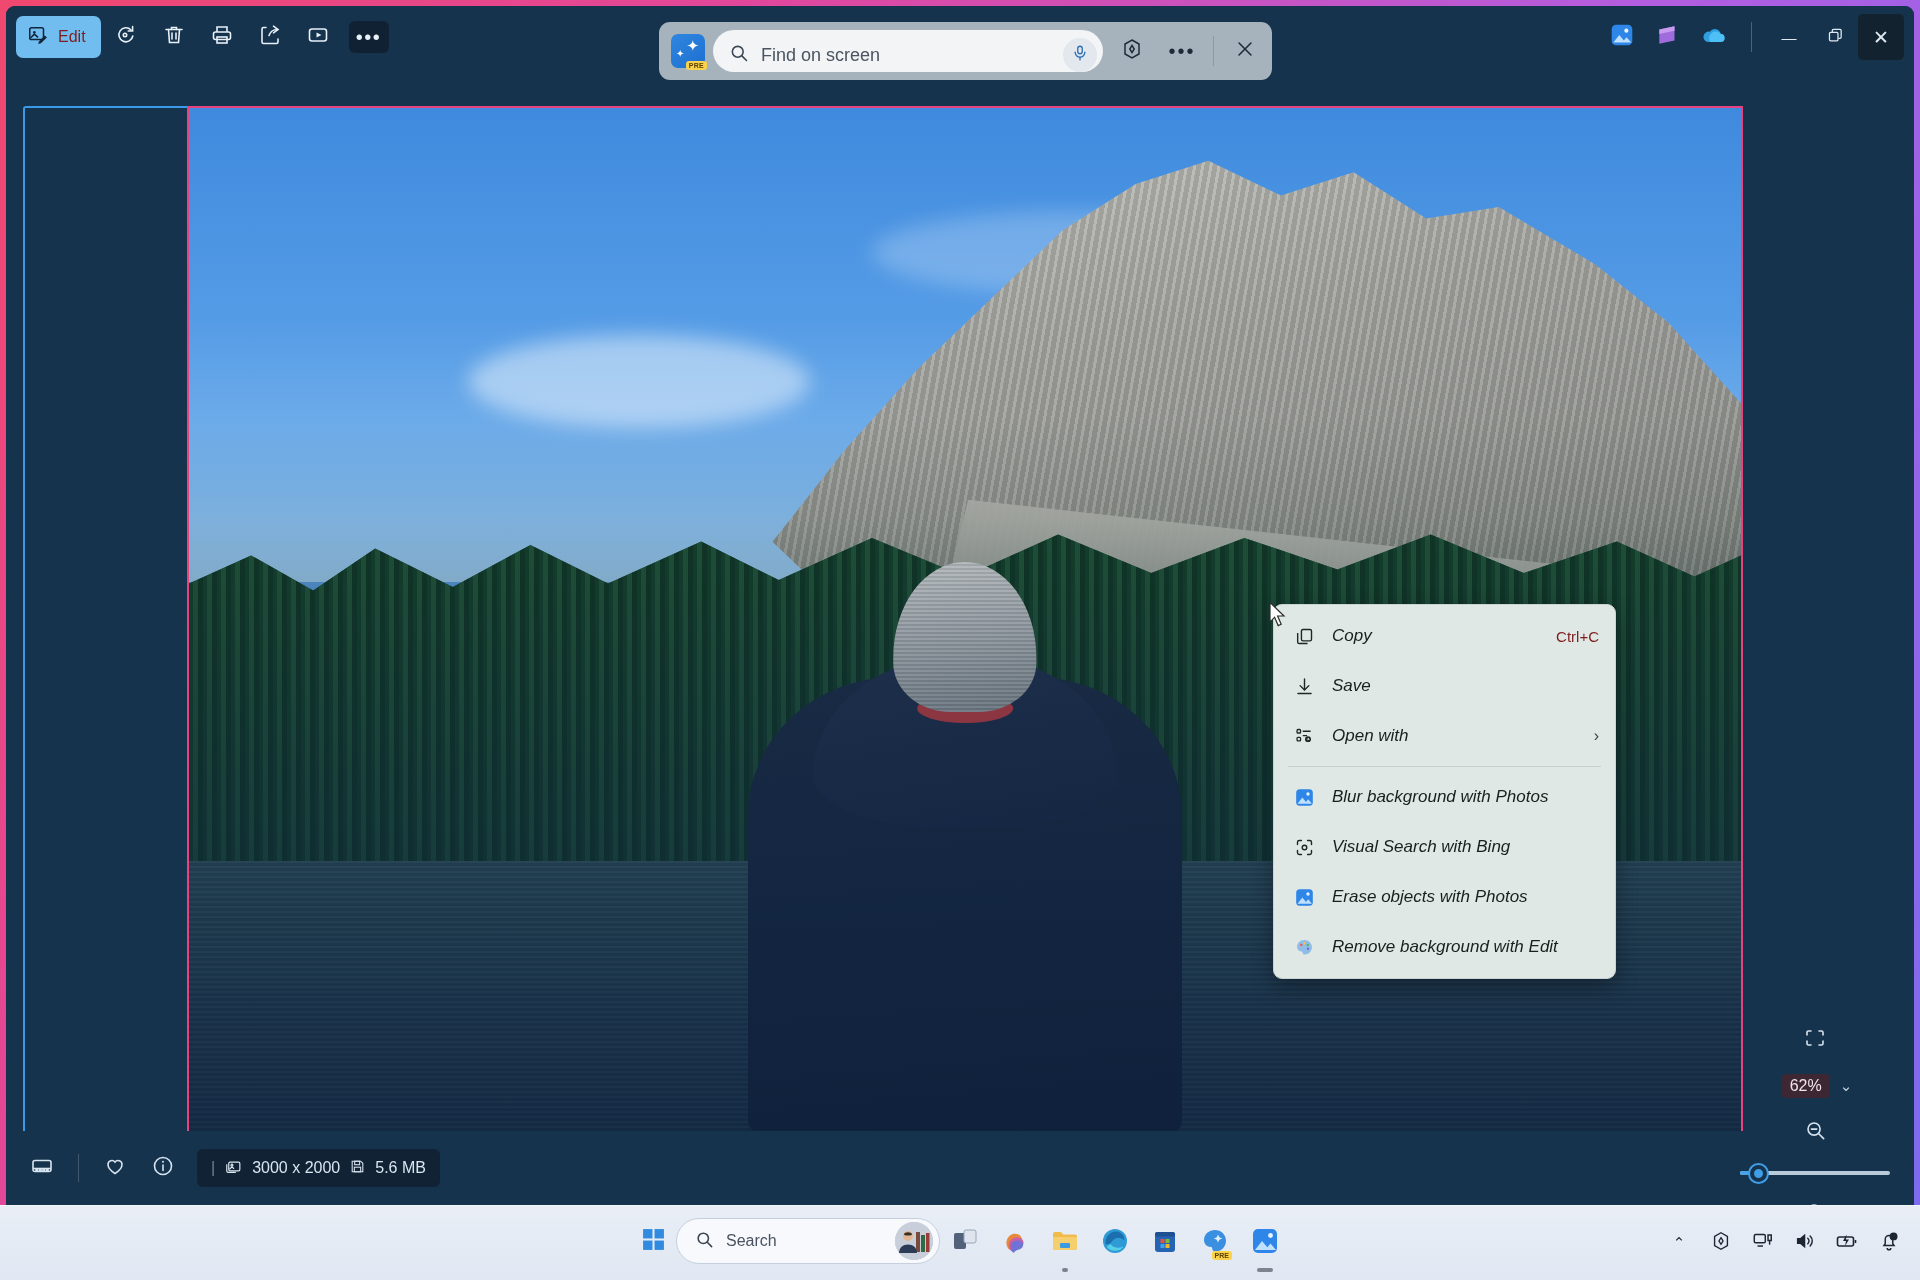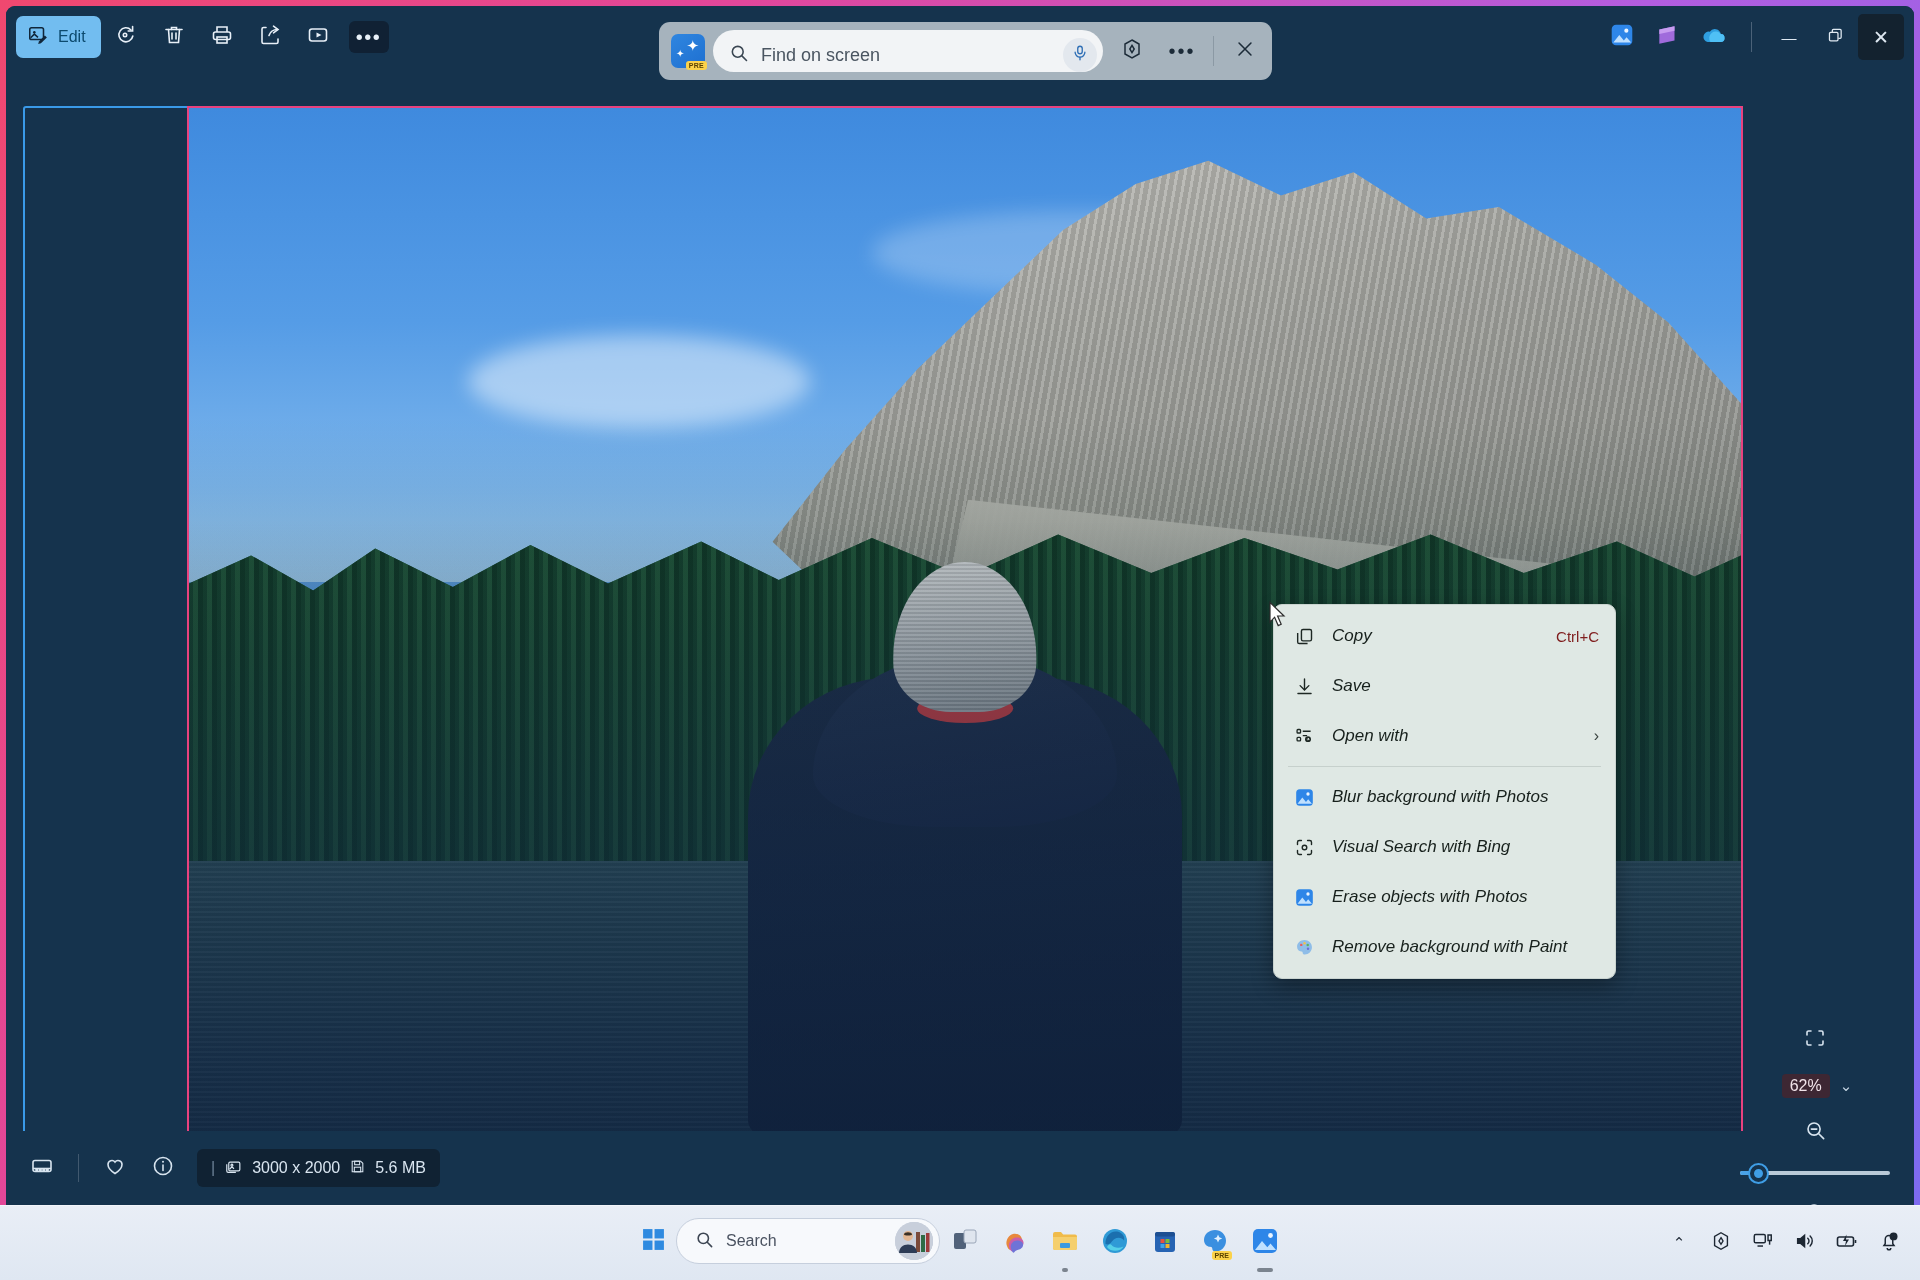--- a/index.html
+++ b/index.html
@@ -31,21 +31,21 @@
     display: flex; align-items: center;
   }
   #toolbar-left { display: flex; align-items: center; gap: 2px; padding-left: 10px; }
   .tb-btn {
     width: 46px; height: 42px; border-radius: 6px;
     display: flex; align-items: center; justify-content: center;
     color: #e8f0f8; cursor: pointer;
   }
   #edit-button {
     display: flex; align-items: center; gap: 9px;
-    background: #72bdf0; color: #0c4a6e;
+    background: #72bdf0; color: #7f1d1d;
     height: 42px; padding: 0 15px 0 11px;
     border-radius: 7px; font-size: 16px; font-weight: 400;
     cursor: pointer;
   }
   .tb-more {
     width: 40px; height: 32px; border-radius: 6px; background: #102134;
     display: flex; align-items: center; justify-content: center;
     color: #e8f0f8; font-size: 20px; letter-spacing: 1.5px; cursor: pointer;
     margin-left: 6px;
   }
@@ -624,21 +624,21 @@
         <div class="menu-item">
           <span class="menu-icon">
             <svg width="21" height="21" viewBox="0 0 24 24">
               <path d="M12 3.5c-4.8 0-8.5 3.3-8.5 7.7 0 3.3 2.4 5.3 4.6 5.3 1.3 0 1.8.6 1.8 1.4 0 1 .9 2.1 2.3 2.1 4.6 0 8.3-3.6 8.3-8.3 0-4.6-3.8-8.2-8.5-8.2z" fill="#8fbde8"></path>
               <circle cx="8.3" cy="9" r="1.4" fill="#e85d5d"></circle>
               <circle cx="12" cy="7.2" r="1.4" fill="#f0c14b"></circle>
               <circle cx="15.7" cy="9.2" r="1.4" fill="#59b45e"></circle>
               <circle cx="16" cy="13.4" r="1.4" fill="#6f6fd8"></circle>
             </svg>
           </span>
-          <span class="menu-label">Remove background with Paint</span>
+          <span class="menu-label">Remove background with Edit</span>
         </div>
       </div>
 
       <div id="cursor">
         <svg width="22" height="30" viewBox="0 0 22 30">
           <path d="M2 1.5l14 13.5h-6.4l3.6 8.3-3 1.3-3.6-8.4L2 21z" fill="#fff" stroke="#2b2b2b" stroke-width="1.2"></path>
         </svg>
       </div>
     </div>
 

